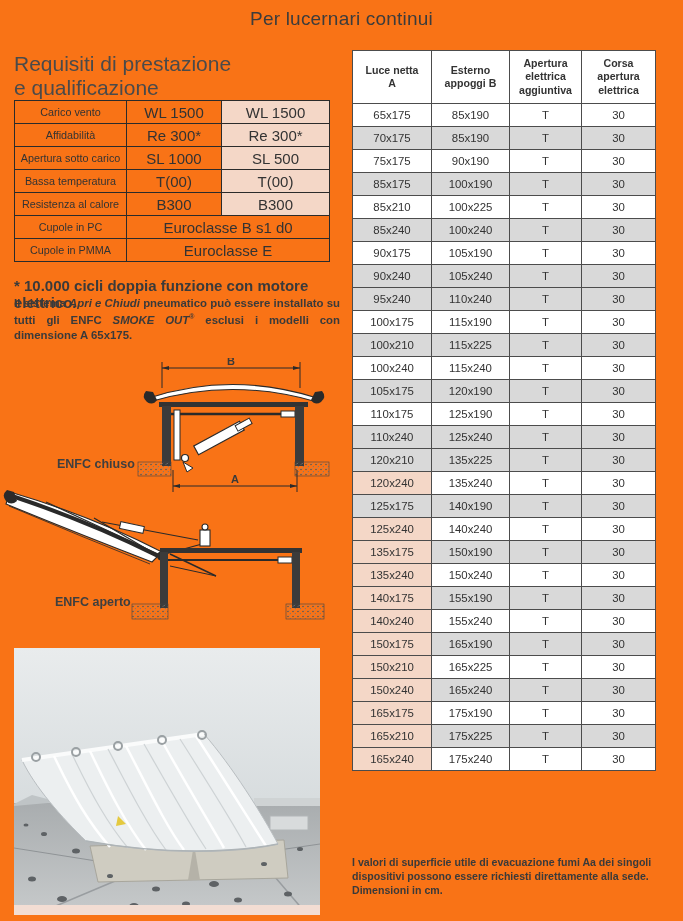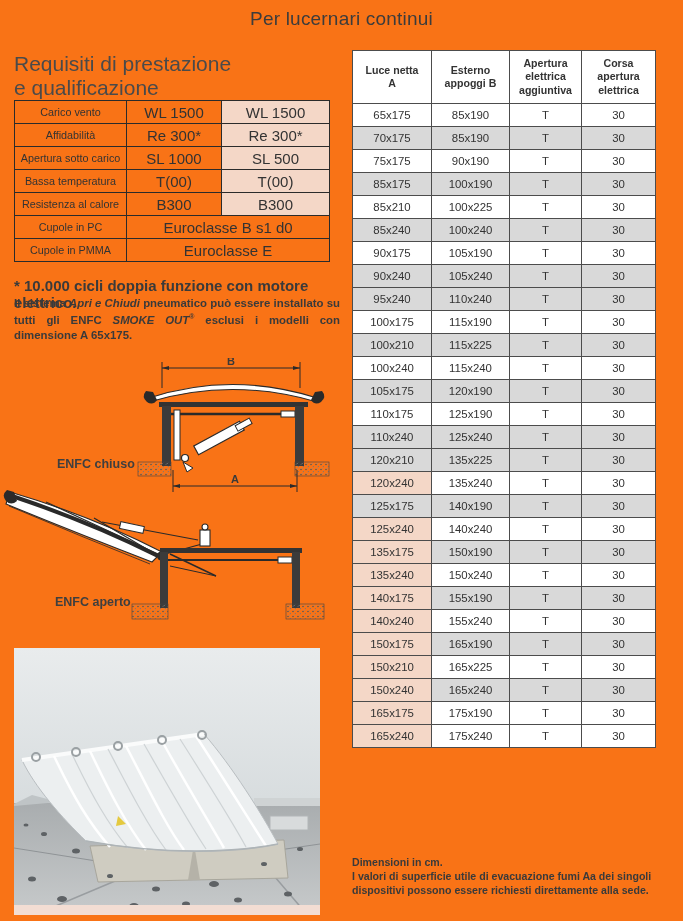--- a/index.html
+++ b/index.html
@@ -503,28 +503,34 @@
           <td>30</td>
         </tr>
 
         <tr class="pink-a">
           <td class="col-a">165x175</td>
           <td>175x190</td>
           <td>T</td>
           <td>30</td>
         </tr>
 
+        <tr class="shade pink-a">
+          <td class="col-a">165x210</td>
+          <td>175x225</td>
+          <td>T</td>
+          <td>30</td>
+        </tr>
 
         <tr class="pink-a">
           <td class="col-a">165x240</td>
           <td>175x240</td>
           <td>T</td>
           <td>30</td>
         </tr>
       </tbody>
   </table>
 
   <div class="right-notes">
+    <div>I valori di superficie utile di evacuazione fumi Aa dei singoli dispositivi possono essere richiesti direttamente alla sede.</div>
     <div>Dimensioni in cm.</div>
-    <div>I valori di superficie utile di evacuazione fumi Aa dei singoli dispositivi possono essere richiesti direttamente alla sede.</div>
   </div>
 
 </div>
 
 </body></html>

